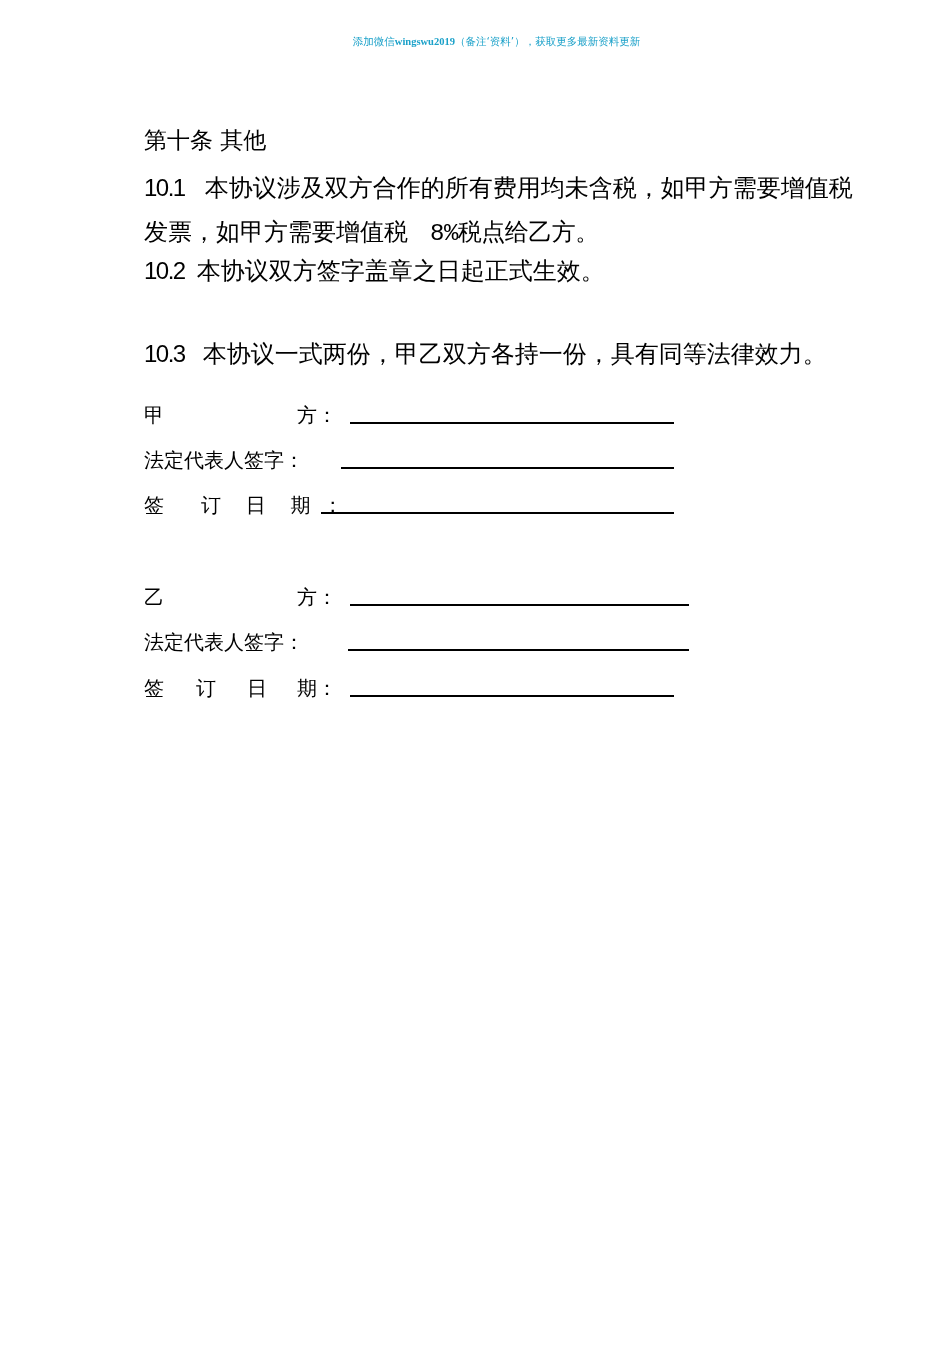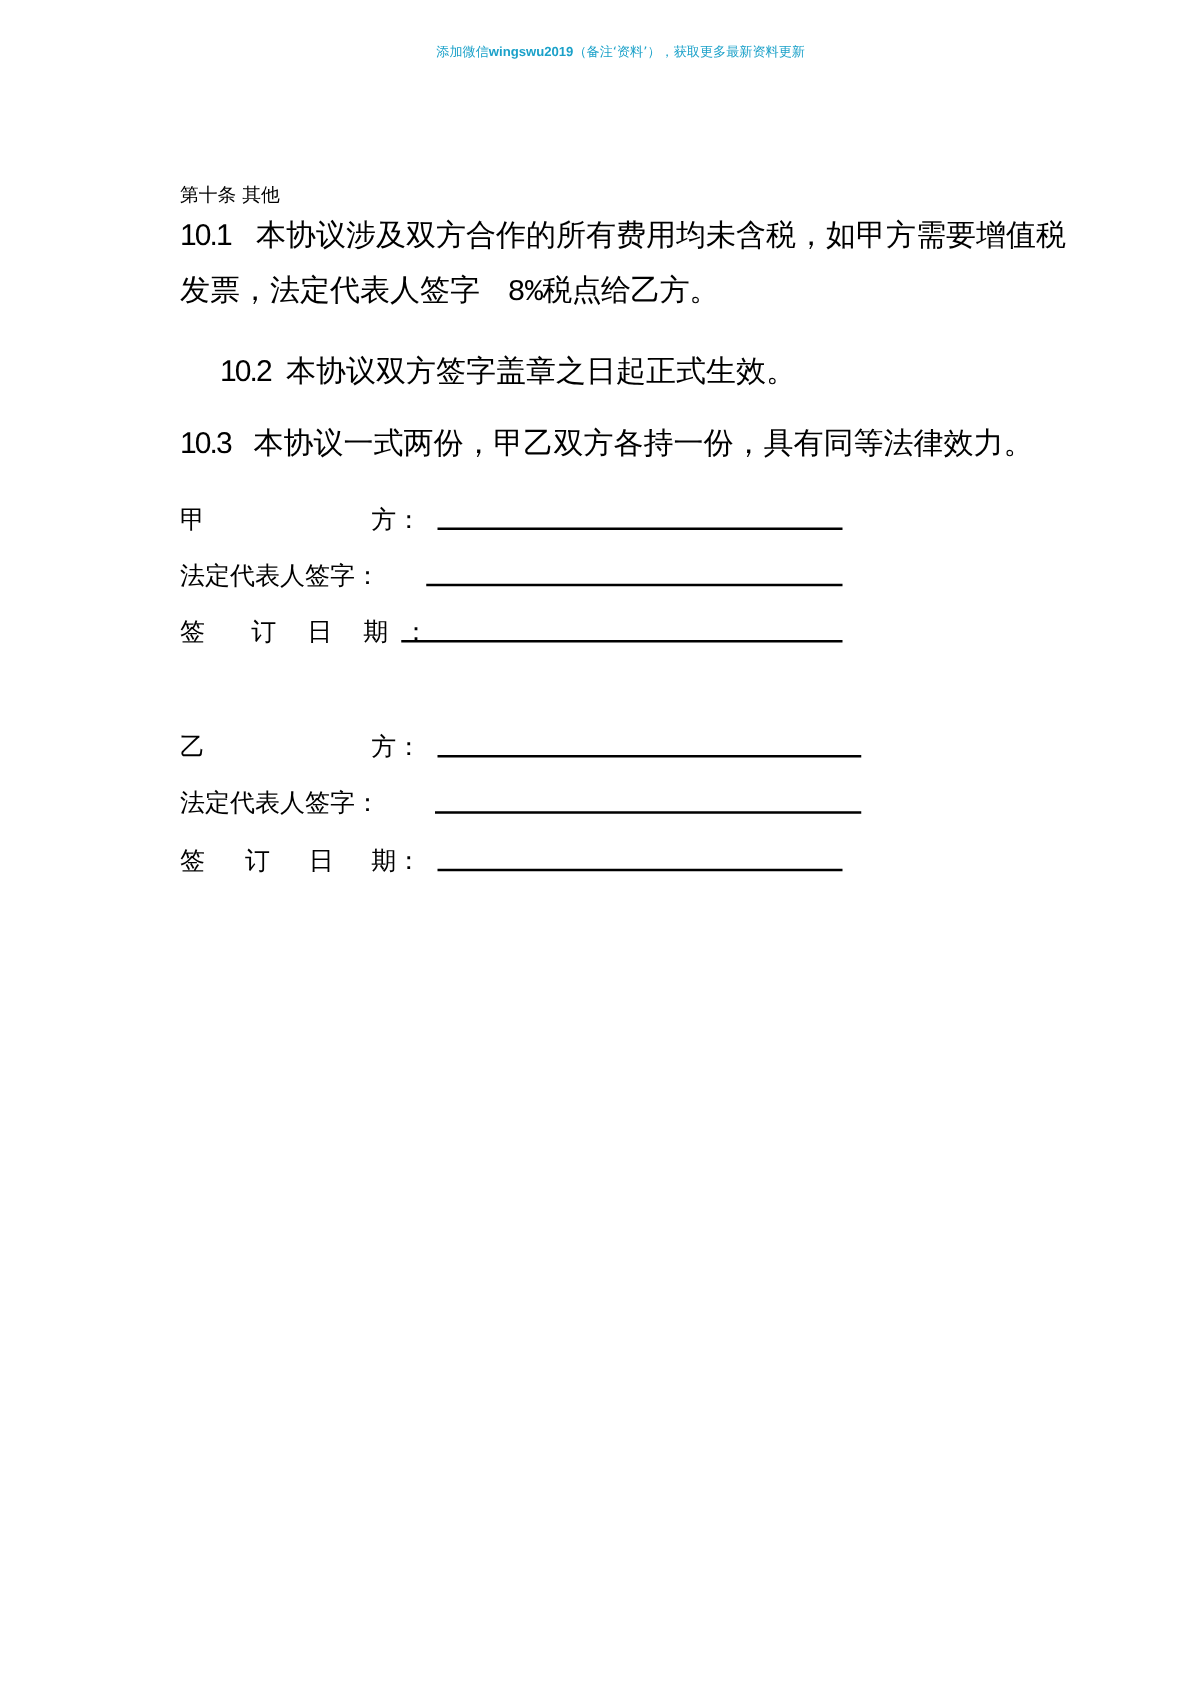--- a/index.html
+++ b/index.html
@@ -19,21 +19,21 @@
       position: absolute;
       top: 35px;
       left: 0;
       width: 993px;
       text-align: center;
       font-size: 10.5px;
       color: #1ba1c9;
       letter-spacing: 0;
     }
     .header-note .wx {
-      font-family: Liberation Sans, sans-serif;
+      font-family: Liberation Serif, serif;
       font-weight: bold;
     }
     .line {
       position: absolute;
       left: 144px;
       font-size: 24px;
       line-height: 24px;
       white-space: nowrap;
     }
     .num {
@@ -60,30 +60,30 @@
       height: 0;
     }
   </style>
 </head>
 <body>
 
 <div class="header-note">
   <span>添加微信</span><span class="wx">wingswu2019</span><span>（备注‘资料’），获取更多最新资料更新</span>
 </div>
 
-<div class="line" style="top:144px; font-size:15px;">第十条 其他</div>
+<div class="line" style="top:128px; font-size:23px;">第十条 其他</div>
 
 <div class="line" style="top:176px;">
   <span class="num">10.1</span><span style="display:inline-block;width:20px;"></span><span>本协议涉及双方合作的所有费用均未含税，如甲方需要增值税</span>
 </div>
 <div class="line" style="top:220px;">
-  <span>发票，法定代表人签字</span><span style="display:inline-block;width:22px;"></span><span class="num" style="letter-spacing:-0.5px;font-family:Liberation Mono, monospace;">8%税点给乙方。</span>
+  <span>发票，如甲方需要增值税</span><span style="display:inline-block;width:22px;"></span><span class="num" style="letter-spacing:-0.5px;font-family:Liberation Mono, monospace;">8%税点给乙方。</span>
 </div>
 
-<div class="line" style="top:285px;margin-left:32px;">
+<div class="line" style="top:259px;">
   <span class="num">10.2</span><span style="display:inline-block;width:12px;"></span><span>本协议双方签字盖章之日起正式生效。</span>
 </div>
 
 <div class="line" style="top:314px;margin-top:28px;">
   <span class="num">10.3</span><span style="display:inline-block;width:18px;"></span><span>本协议一式两份，甲乙双方各持一份，具有同等法律效力。</span>
 </div>
 
 <div>
   <div class="sig-row" style="top:402px; width:540px;">
     <span class="sig-label">甲</span>

